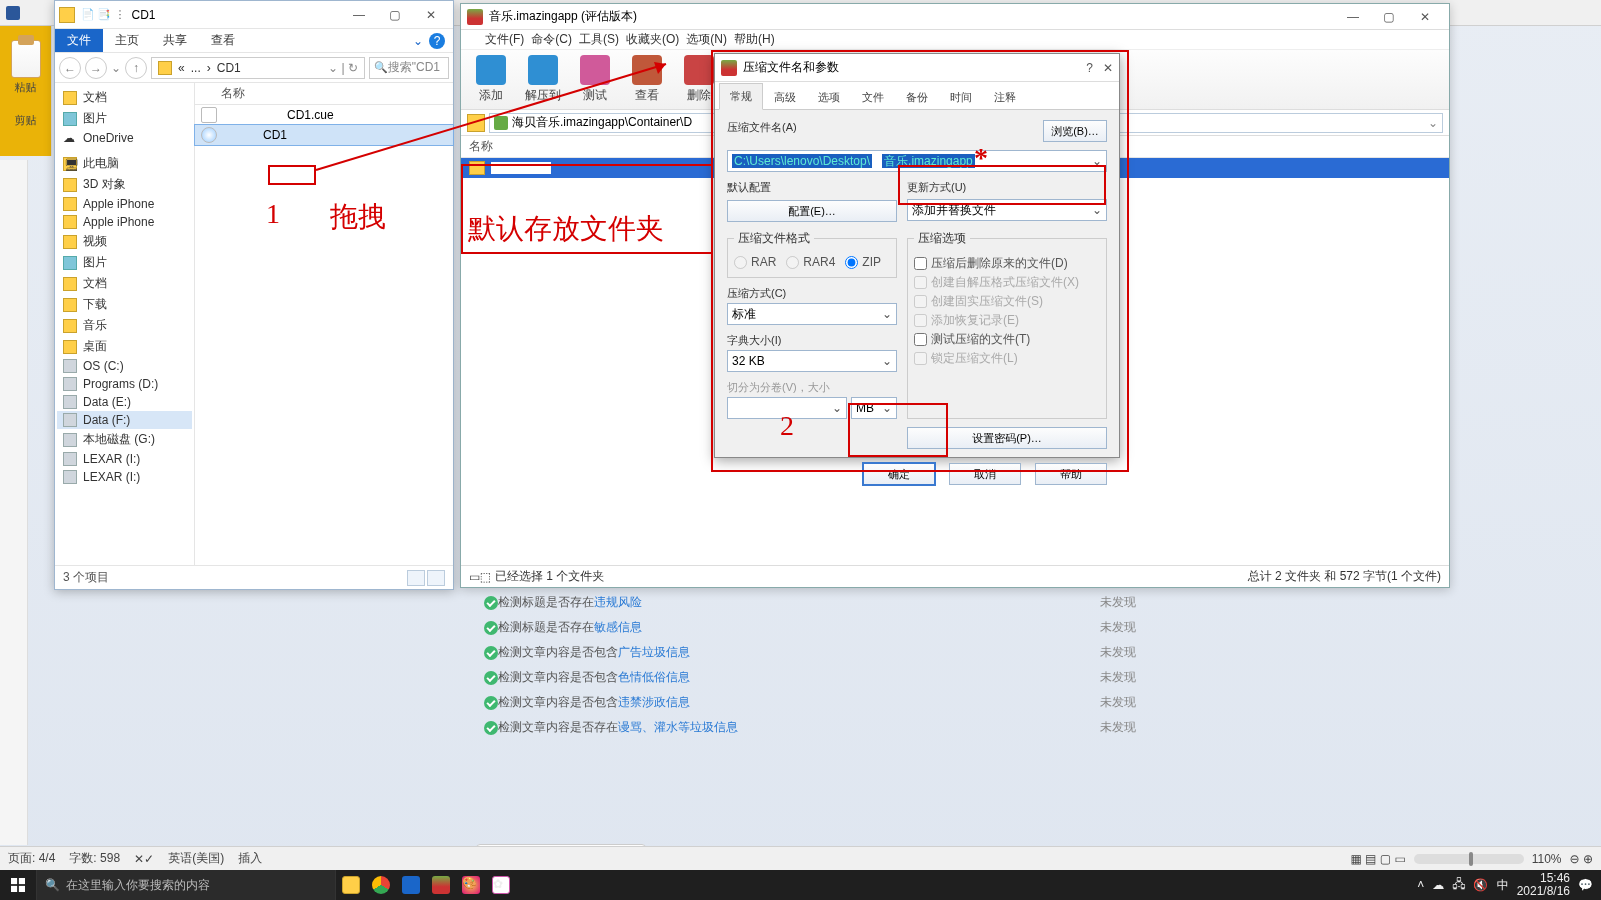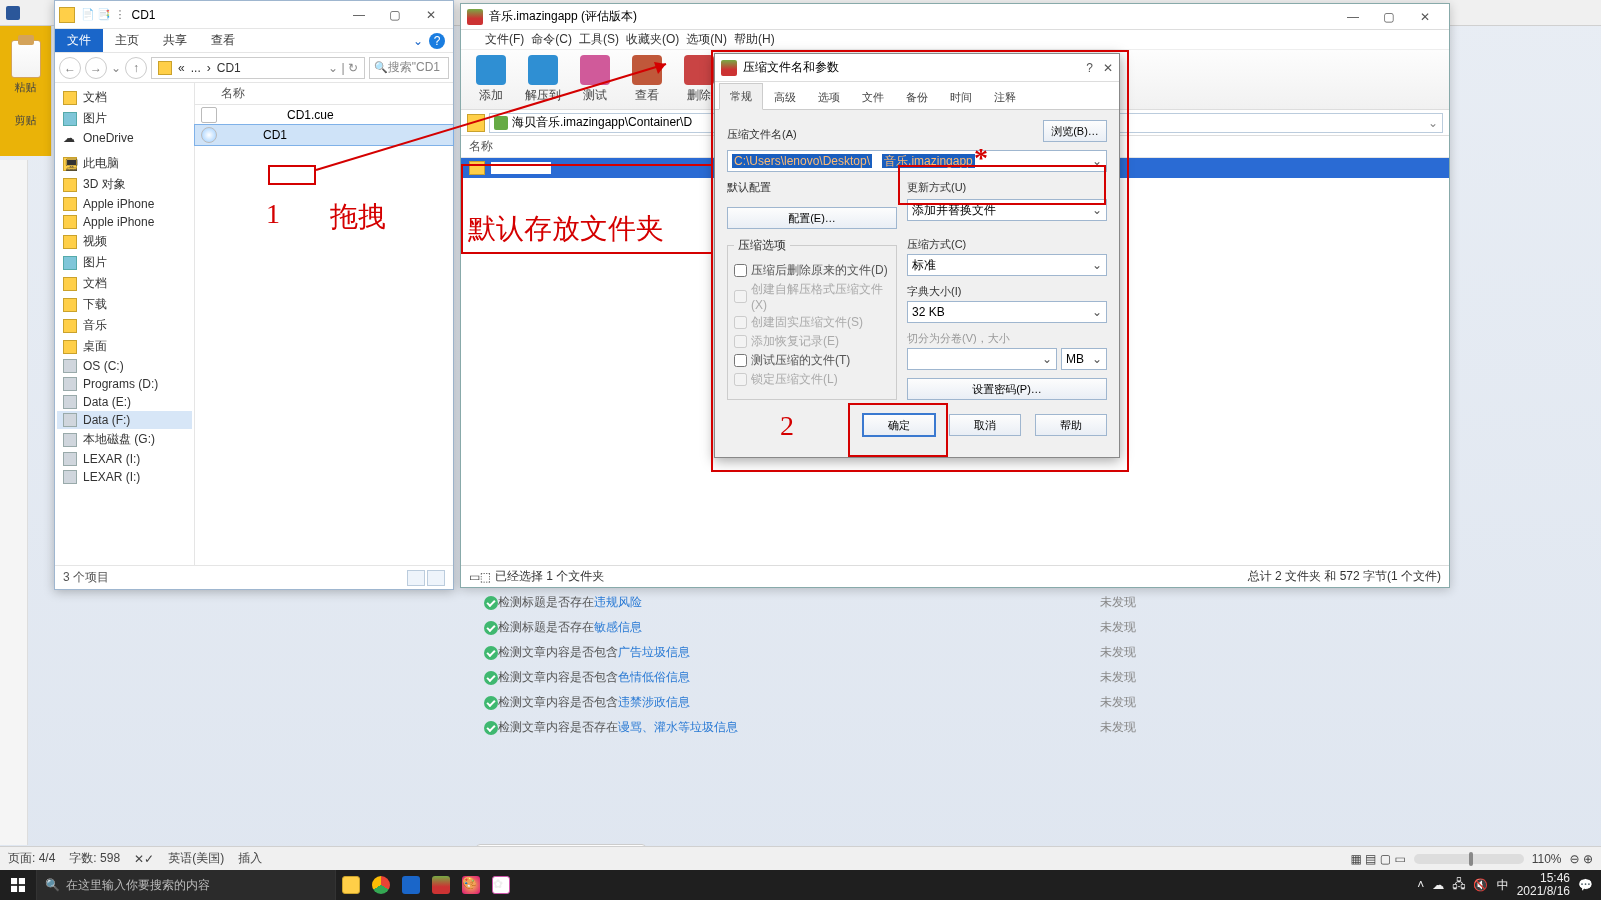--- a/index.html
+++ b/index.html
@@ -91,21 +91,21 @@
 .dialog .full{grid-column:1/3}
 .dialog .combo{height:22px;width:100%;border:1px solid #9fb6cf;background:#fff;font-size:11px;padding:0 4px;display:flex;align-items:center;justify-content:space-between}
 .dialog .arrow{color:#555}
 .dialog fieldset{border:1px solid #ccc;padding:6px;font-size:11px}
 .dialog fieldset legend{padding:0 4px;color:#333}
 .dialog .radio,.dialog .chk{display:flex;align-items:center;gap:4px;font-size:11px;color:#555;margin:2px 0}
 .dialog .btn{height:22px;border:1px solid #9fb6cf;background:linear-gradient(#fdfdfd,#e9eef5);font-size:11px;display:flex;align-items:center;justify-content:center}
 .dialog .btnrow{grid-column:1/3;display:flex;justify-content:flex-end;gap:14px;margin-top:6px}
 .dialog .btnrow .btn{width:72px}
 .dialog .btnrow .btn.primary{outline:2px solid #3a79d0;outline-offset:-1px}
-.selected-path{background:#1a5fbf;color:#fdba74;padding:0 2px}
+.selected-path{background:#1a5fbf;color:#5eead4;padding:0 2px}
 
 .checks{position:absolute;left:460px;top:590px;width:700px}
 .checks .rowc{display:flex;align-items:center;padding:4px 24px;font-size:12px;color:#555}
 .checks .rowc .ok{width:14px;height:14px;border-radius:7px;background:#3fb870;position:relative}
 .checks .rowc .ok::after{content:"";position:absolute;left:3px;top:4px;width:6px;height:3px;border-left:2px solid #fff;border-bottom:2px solid #fff;transform:rotate(-45deg)}
 .checks .rowc .lk{color:#2a7ad4}
 .checks .rowc .st{margin-left:auto;color:#888}
 .checks .summary{padding:6px 24px;color:#2a7ad4;font-size:13px}
 
 .imebar{position:absolute;left:476px;bottom:30px;height:26px;width:170px;background:#fdfdfd;border:1px solid #ccc;border-radius:4px;display:flex;align-items:center;gap:10px;padding:0 8px;color:#666}
@@ -349,43 +349,60 @@
   <div class="tabs" id="dlg-tabs">
       <div class="tab active">常规</div>
       <div class="tab">高级</div>
       <div class="tab">选项</div>
       <div class="tab">文件</div>
       <div class="tab">备份</div>
       <div class="tab">时间</div>
       <div class="tab">注释</div>
     </div>
   <div class="pane">
-    <div class="full" style="display:flex;align-items:flex-end;gap:8px">
+    <div class="full" style="display:flex;align-items:flex-start;gap:8px">
       <div style="flex:1">
         <label>压缩文件名(A)</label>
       </div>
       <div class="btn" style="width:64px">浏览(B)…</div>
     </div>
     <div class="full combo">
       <span><span class="selected-path">C:\Users\lenovo\Desktop\</span>&nbsp;&nbsp;&nbsp;<span class="selected-path">音乐.imazingapp</span></span>
       <span class="arrow">⌄</span>
     </div>
 
     <div>
       <label>默认配置</label>
-      <div class="btn" style="margin-top:12px">配置(E)…</div>
+      <div class="btn" style="margin-top:5px">配置(E)…</div>
     </div>
     <div>
       <label>更新方式(U)</label>
       <div class="combo" style="margin-top:4px">
         <span>添加并替换文件</span>
           <span class="arrow">⌄</span>
       </div>
     </div>
 
+    <fieldset>
+      <legend>压缩文件格式</legend>
+      <div style="display:flex;gap:10px">
+        <label class="radio">
+            <input type="radio" disabled="" style=""> 
+            <span>RAR</span>
+          </label>
+        <label class="radio">
+            <input type="radio" disabled="" style=""> 
+            <span>RAR4</span>
+          </label>
+        <label class="radio">
+            <input type="radio" checked="" style=""> 
+            <span>ZIP</span>
+          </label>
+      </div>
+    </fieldset>
     <fieldset style="grid-row:span 4">
       <legend>压缩选项</legend>
       <label class="chk">
           <input type="checkbox" style=""> 
           <span>压缩后删除原来的文件(D)</span>
         </label>
       <label class="chk" style="color:#aaa">
           <input type="checkbox" disabled="" style=""> 
           <span>创建自解压格式压缩文件(X)</span>
         </label>

